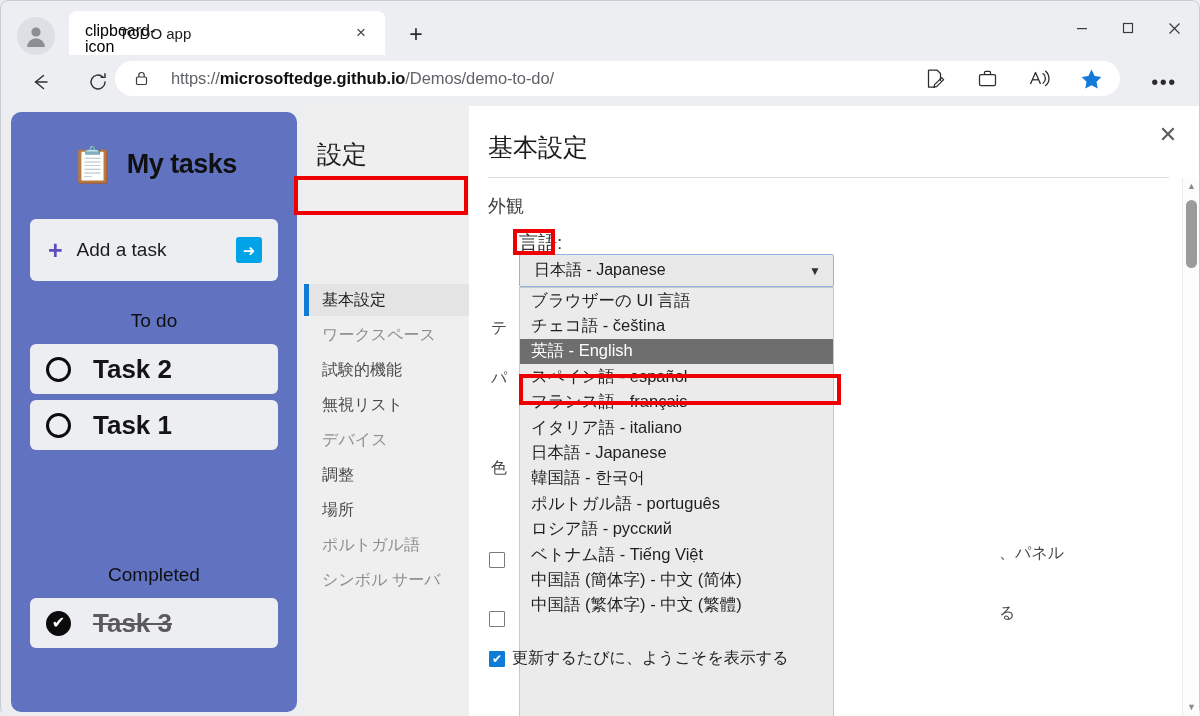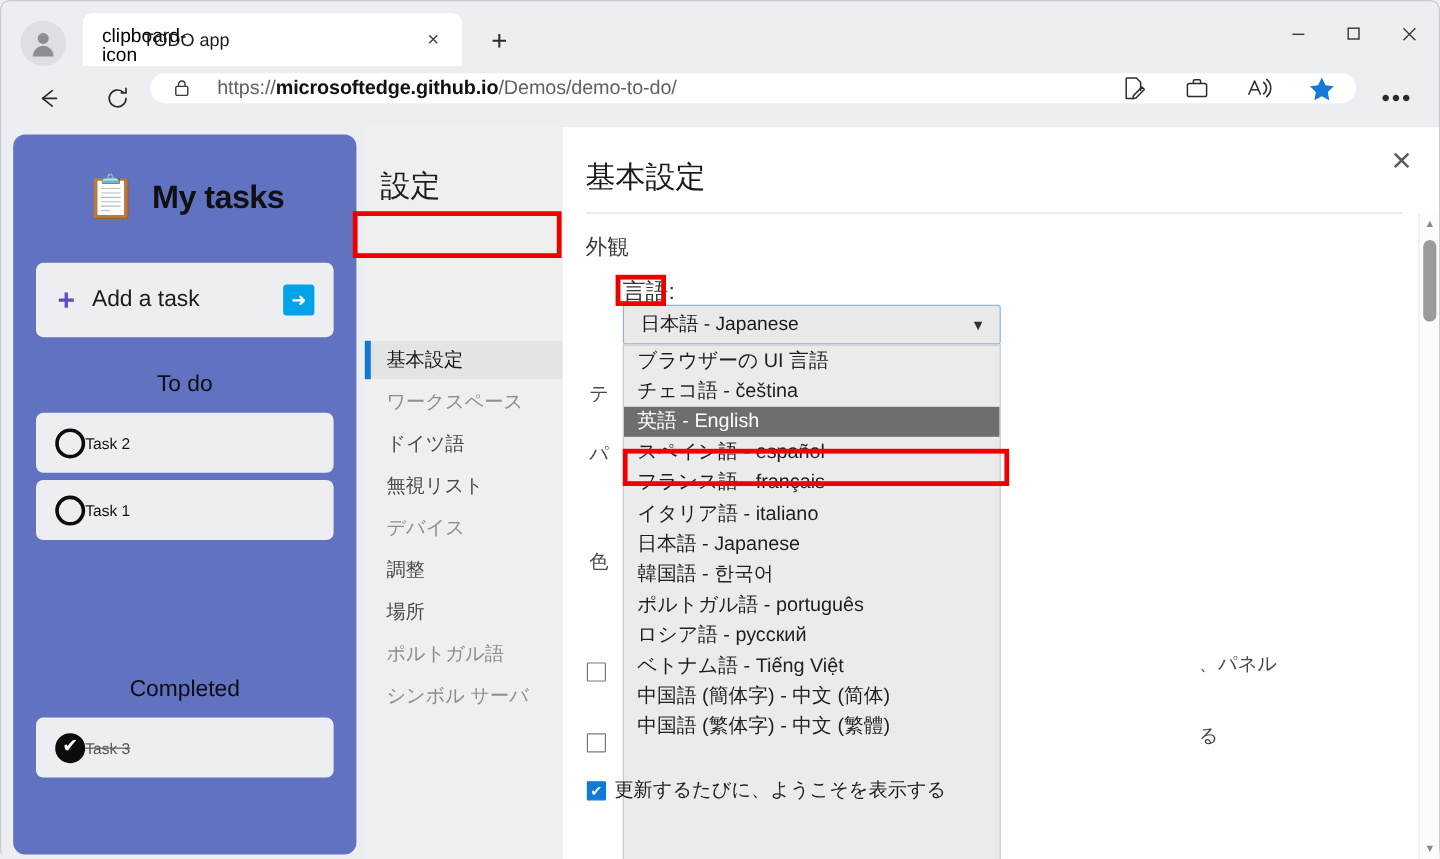--- a/index.html
+++ b/index.html
@@ -61,21 +61,21 @@
   .toolbar { position: absolute; left: 0; top: 56px; width: 1198px; height: 48px; }
   .nav-btn {
     position: absolute; top: 8px; width: 34px; height: 34px;
     display: flex; align-items: center; justify-content: center;
     color: #2d2d2d; border-radius: 4px;
   }
   .nav-back { left: 22px; }
   .nav-reload { left: 80px; }
 
   .omnibox {
-    position: absolute; left: 124px; top: 60px; width: 1005px; height: 25px;
+    position: absolute; left: 114px; top: 60px; width: 1005px; height: 35px;
     background: #ffffff; border-radius: 20px;
     display: flex; align-items: center;
   }
   .lock-icon { margin-left: 18px; width: 18px; height: 18px; display: flex; align-items: center; }
   .url-text {
     margin-left: 20px; font-size: 16.5px; color: #5f6368; white-space: nowrap;
     letter-spacing: -0.1px;
   }
   .url-host { color: #111111; font-weight: 600; }
   .omni-actions { margin-left: auto; display: flex; align-items: center; padding-right: 12px; }
@@ -136,21 +136,21 @@
   .task-3 { top: 486px; }
   .task-circle {
     margin-left: 16px; width: 25px; height: 25px; border-radius: 50%;
     border: 3px solid #0c0c0c;
   }
   .task-circle.checked {
     background: #0c0c0c; border-color: #0c0c0c;
     display: flex; align-items: center; justify-content: center;
     color: #ffffff; font-size: 16px; line-height: 1;
   }
-  .task-label { margin-left: 0; font-size: 13px; color: #141414; }
+  .task-label { margin-left: 22px; font-size: 26px; color: #141414; font-weight: bold; }
   .task-label.done { color: #5a5a5a; text-decoration: line-through; }
 
   
   .settings-dialog {
     position: absolute; left: 302px; top: 0; width: 895px; height: 610px;
     background: #ffffff;
   }
   .settings-nav {
     position: absolute; left: 0; top: 0; width: 165px; height: 610px;
     background: #efefef;
@@ -391,21 +391,21 @@
         <div class="settings-nav">
           <div class="settings-nav-title">設定</div>
 
           <div class="nav-item selected" style="top:178px">
             <span class="nav-text">基本設定</span>
           </div>
           <div class="nav-item" style="top:213px">
             <span class="nav-text">ワークスペース</span>
           </div>
           <div class="nav-item dark" style="top:248px">
-            <span class="nav-text">ドイツ語</span>
+            <span class="nav-text">試験的機能</span>
           </div>
           <div class="nav-item dark" style="top:283px">
             <span class="nav-text">無視リスト</span>
           </div>
           <div class="nav-item" style="top:318px">
             <span class="nav-text">デバイス</span>
           </div>
           <div class="nav-item dark" style="top:353px">
             <span class="nav-text">調整</span>
           </div>

